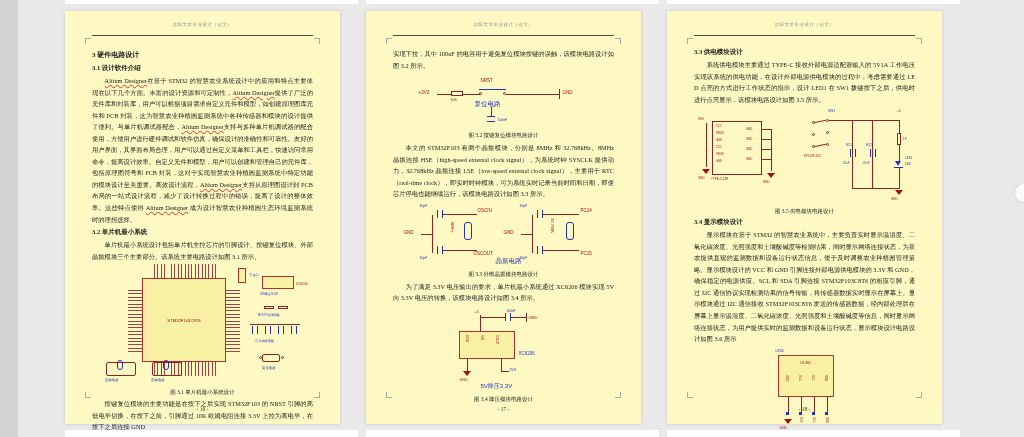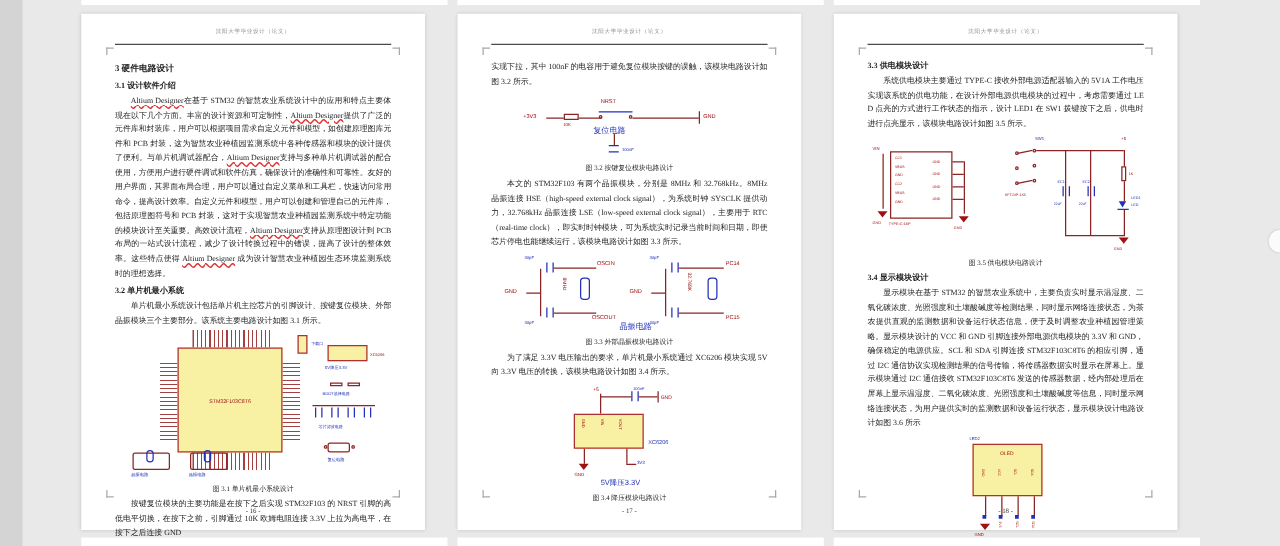--- a/index.html
+++ b/index.html
@@ -3,21 +3,21 @@
 <meta charset="utf-8">
 <style>
   html,body{margin:0;padding:0}
   body{width:1024px;height:437px;position:relative;background:#e9e9e9;overflow:hidden;
        font-family:"Liberation Serif","DejaVu Serif",serif;}
   .abs{position:absolute}
   .leftstrip{position:absolute;left:0;top:0;width:18px;height:437px;background:#d4d4d4}
   .sliver{position:absolute;background:#fff;width:293px}
   .sl-t{top:0;height:4px}
   .sl-b{top:430px;height:7px}
-  .page{position:absolute;top:11px;width:275px;height:413px;background:#ffffff;
+  .page{position:absolute;top:11px;width:275px;height:413px;background:#fef9c3;
         box-shadow:0 0 3px rgba(0,0,0,.16);color:#1c1c1c}
   .phead{position:absolute;top:11px;left:0;right:0;text-align:center;font-size:4.4px;
          color:#8d8d8d;letter-spacing:.6px}
   .phline{position:absolute;top:24px;left:27px;right:27px;border-top:.8px solid #4a4a4a}
   .cm{position:absolute;width:5px;height:5px;border:0 solid #a9a9a9}
   .cm-tl{left:20px;top:27px;border-left-width:.8px;border-top-width:.8px}
   .cm-tr{right:20px;top:27px;border-right-width:.8px;border-top-width:.8px}
   .cm-bl{left:20px;top:381px;border-left-width:.8px;border-bottom-width:.8px}
   .cm-br{right:20px;top:381px;border-right-width:.8px;border-bottom-width:.8px}
   .pc{position:absolute;top:25px;left:27px;right:27px}

